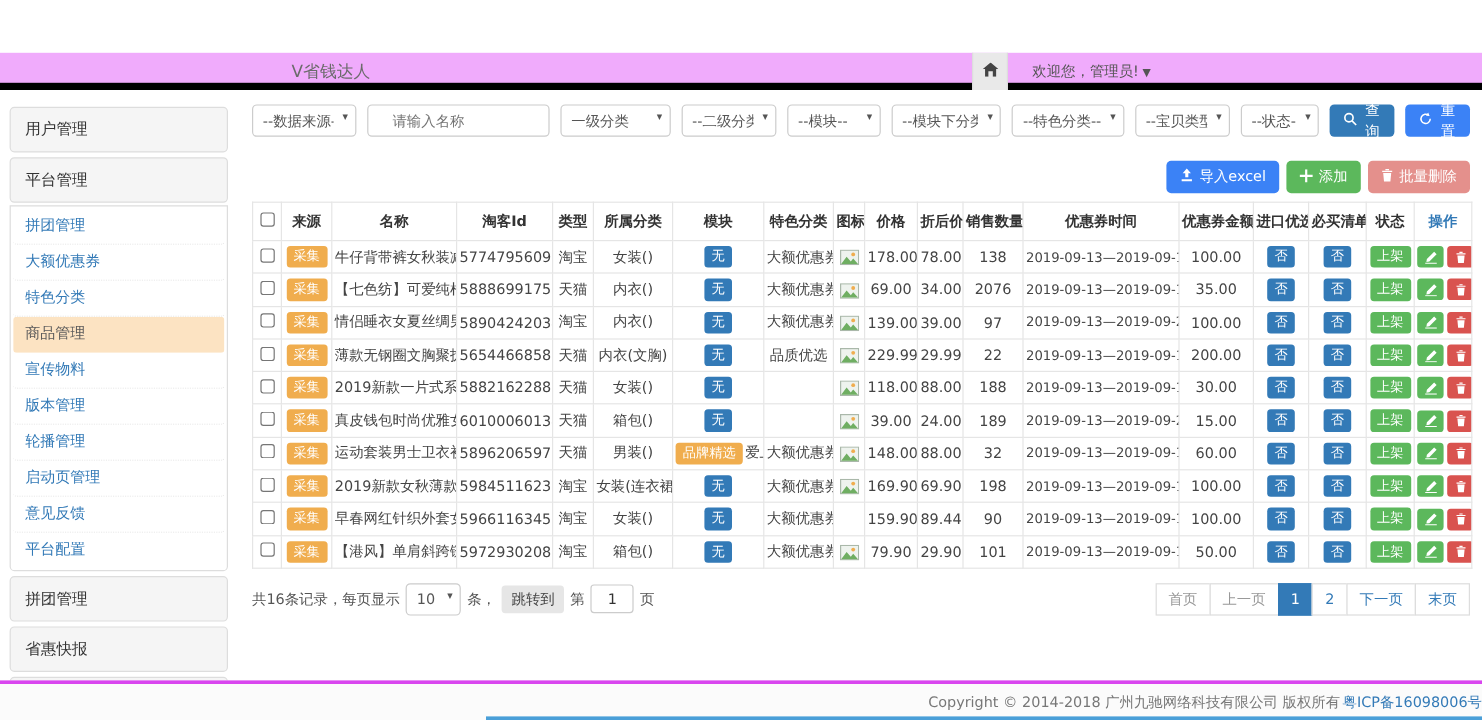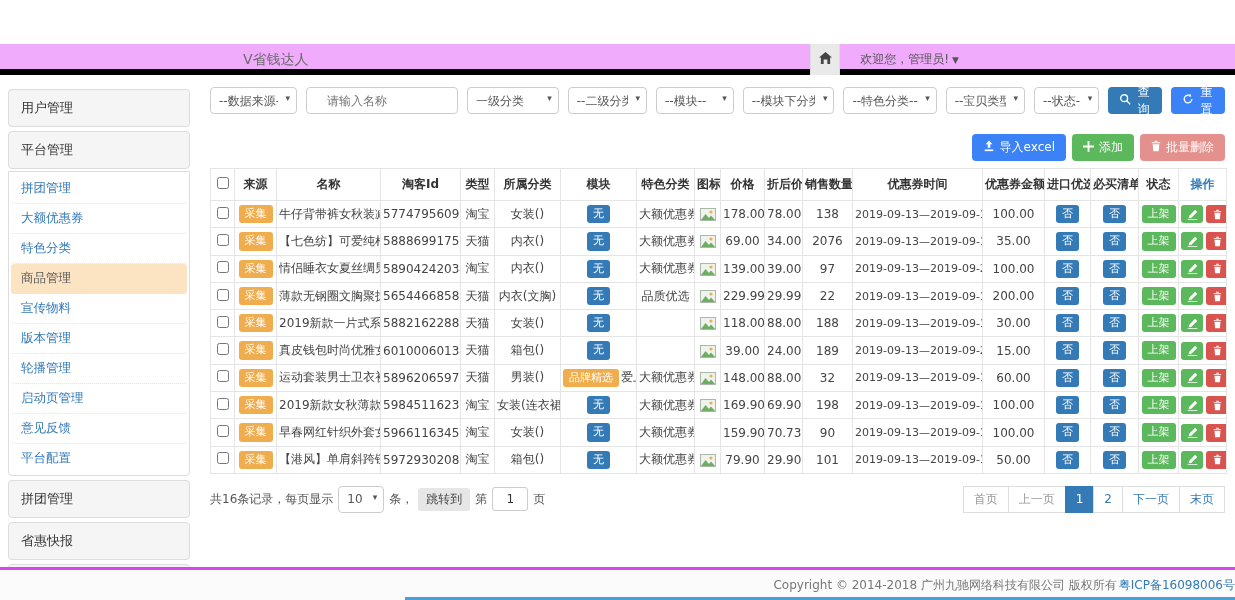--- a/index.html
+++ b/index.html
@@ -518,21 +518,21 @@
           <td><input type="checkbox" style=""></td>
           <td><span class="badge badge-orange">采集</span></td>
           <td>早春网红针织外套女春...</td>
           <td>596611634525</td>
           <td>淘宝</td>
           <td>女装()</td>
           <td class="module-cell"><span class="badge badge-blue">无</span></td>
           <td>大额优惠券</td>
           <td></td>
           <td>159.90</td>
-          <td>70.73</td>
+          <td>89.44</td>
           <td>90</td>
           <td class="date-cell">2019-09-13—2019-09-17</td>
           <td>100.00</td>
           <td><span class="badge badge-blue">否</span></td>
           <td><span class="badge badge-blue">否</span></td>
           <td><span class="badge badge-green">上架</span></td>
           <td><button class="op-btn op-edit">
               <svg width="11" height="11" viewBox="0 0 16 16" fill="#fff">
                 <path d="M11.8 1.2l3 3L6 13l-3.6.6L3 10zM1 14.5h14v1.3H1z"></path>
               </svg>

